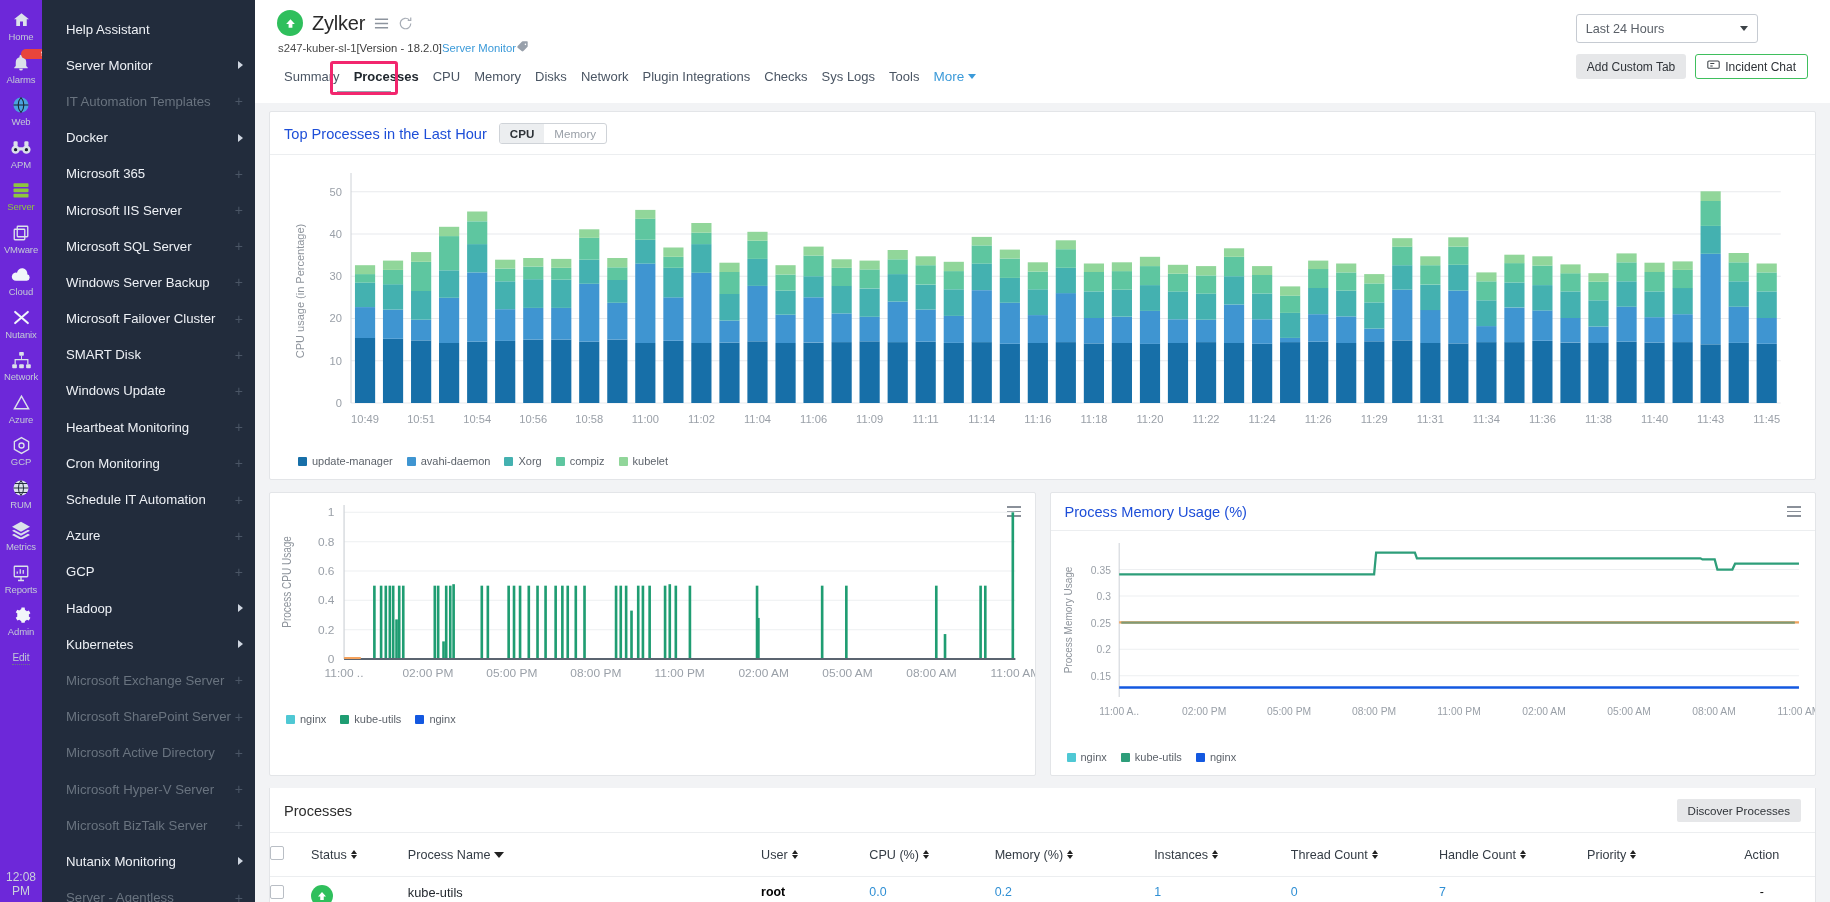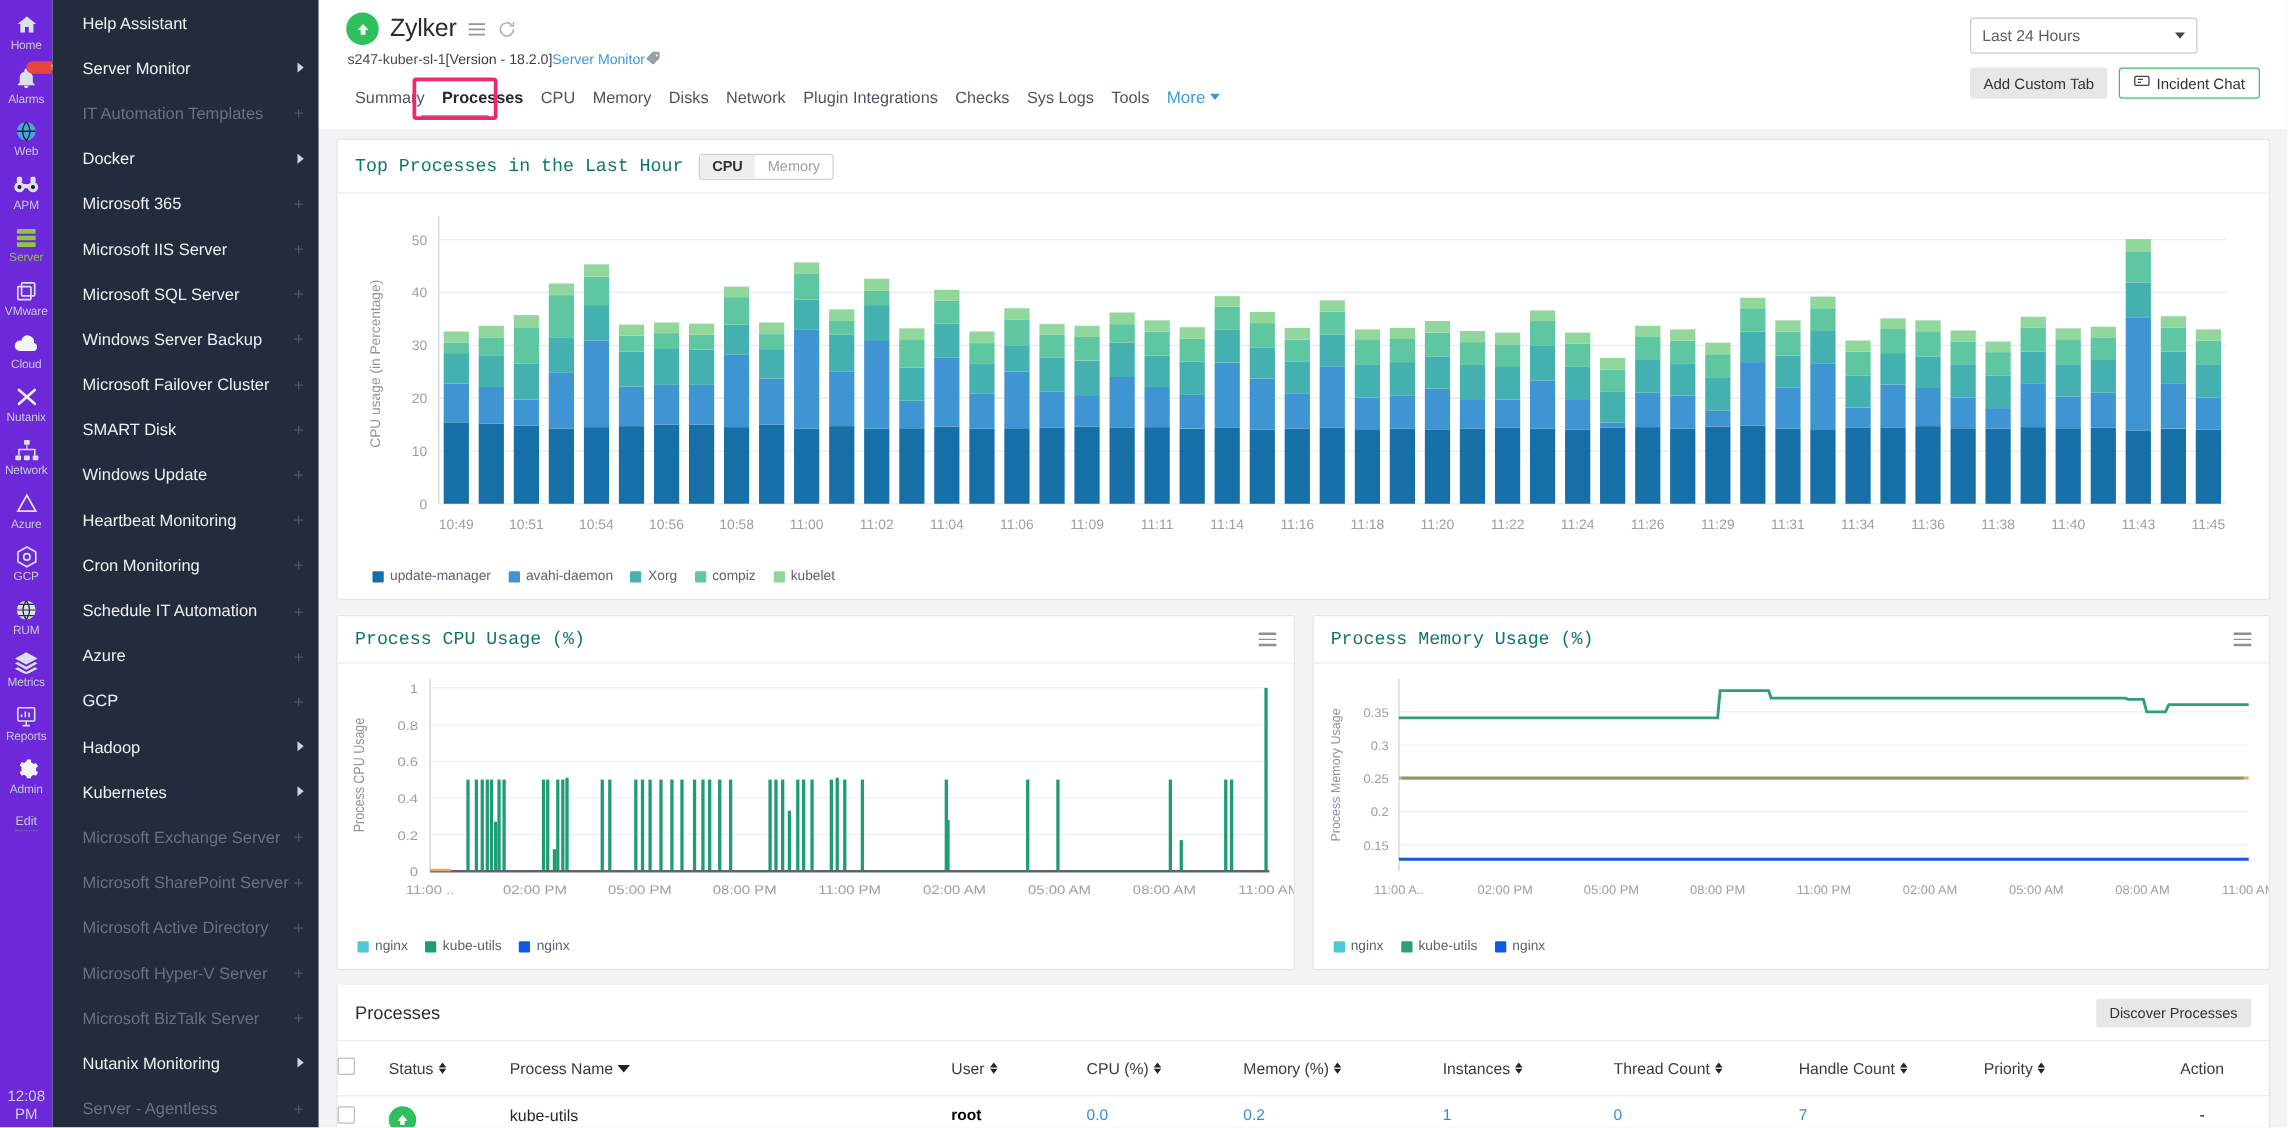--- a/index.html
+++ b/index.html
@@ -31,21 +31,21 @@
     background: #e8453c; color: #fff; font-size: 7.5px;
     border-radius: 7px; padding: 1px 20px; line-height: 1.1; font-weight: bold;
   }
   .rail-edit { margin-top: 10px; font-size: 10px; color: #c3cad6;
     border-bottom: 1px dotted #6d7787; padding-bottom:1px; cursor: pointer;}
   .rail-time { position: absolute; bottom: 4px; font-size: 12px; color: #c9d0db; width:42px; text-align:center;}
 
   
   .menu {
     width: 213px; flex: 0 0 213px; background: #222c3c; color: #dfe4ec;
-    padding-top: 0; position: relative;
+    padding-top: 11px; position: relative;
   }
   .menu-item {
     height: 36.2px; display: flex; align-items: center;
     padding: 0 12px 0 24px; font-size: 13.2px; cursor: pointer;
     justify-content: space-between;
   }
   .menu-item .mi-label { white-space: nowrap; }
   .menu-item.dim .mi-label { color: #69737f; }
   .menu-item.bright .mi-label { color: #eef1f6; }
   .menu-item .plus { color: #4b5666; font-size: 14px; line-height: 1; }
@@ -93,21 +93,21 @@
     height: 25px; border-radius: 3px; display:flex; align-items:center; justify-content:center;
     font-size: 12px; padding: 0 11px; cursor: pointer; white-space: nowrap;
   }
   .btn-grey { background: #e6e7e9; color: #2f3338; }
   .btn-green { background: #fff; color: #2f3338; border: 1px solid #3fbf5d; gap: 5px; }
 
   
   .content { padding: 8px 14px 0 14px; }
   .card { background: #fff; border: 1px solid #e3e5e8; border-radius: 2px; position: relative; }
   .card-hd { display:flex; align-items:center; gap: 12px; padding: 11px 14px 10px 14px; border-bottom: 1px solid #eceef0;}
-  .card-title { font-size: 14.6px; color: #0f766e; font-family: Liberation Mono, monospace; }
+  .card-title { font-size: 14.6px; color: #1d4ed8; }
   .toggle { display:flex; border: 1px solid #cfd3d8; border-radius: 3px; overflow:hidden; height: 21px; }
   .toggle div { font-size: 11.6px; padding: 0 10px; display:flex; align-items:center; cursor:pointer; color:#9aa0a8;}
   .toggle div.on { background: #eceef0; color: #2e3338; font-weight: bold; }
   .hamb { position:absolute; right: 14px; top: 13px; cursor:pointer; }
   .hamb span { display:block; width: 14px; height: 1.6px; background:#8a9099; margin-bottom: 3px;}
 
   
   .barwrap { height: 292px; position: relative; padding: 10px 16px 0 8px; }
   .legend { display:flex; gap: 14px; padding: 8px 0 12px 28px; }
   .lg { display:flex; align-items:center; gap: 5px; font-size: 11px; color: #5d636b; }
@@ -792,23 +792,20 @@
             </div>
             <div class="lg">
               <span class="sw" style="background: rgb(145, 214, 154);"></span>
               <span>kubelet</span>
             </div>
           </div>
       </div>
 
       <div class="row2">
         <div class="card">
-          <div class="card-hd">
-            <span class="card-title">Process CPU Usage (%)</span>
-          </div>
           <div class="hamb">
               <span></span>
               <span></span>
               <span></span>
             </div>
           <div class="linewrap">
             <svg id="cpusvg" width="100%" height="200" viewBox="0 0 640 200" preserveAspectRatio="none">
                 <line x1="62" x2="624" y1="166" y2="166" stroke="#edeff1" stroke-width="1"></line>
                 <text x="54" y="170" text-anchor="end" font-size="10" fill="#9aa0a8" font-family="&quot;Liberation Sans&quot;,sans-serif">0</text>
                 <line x1="62" x2="624" y1="136.66666666666666" y2="136.66666666666666" stroke="#edeff1" stroke-width="1"></line>

